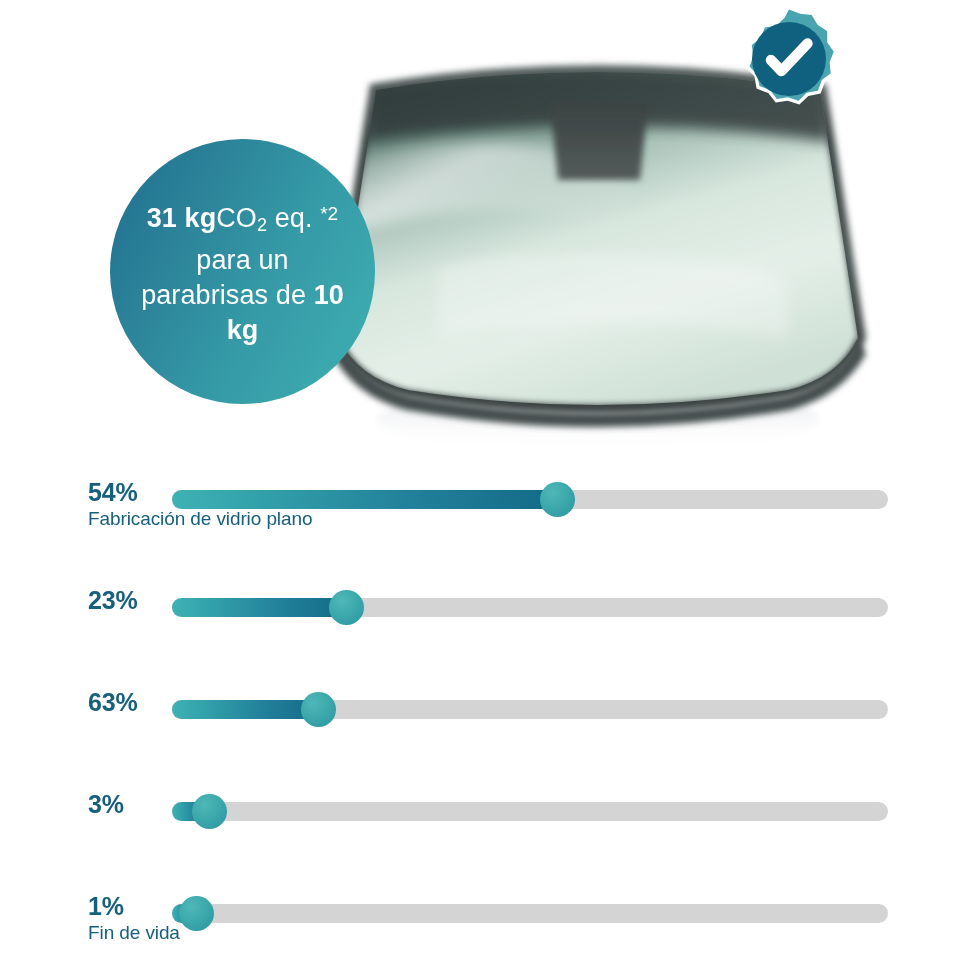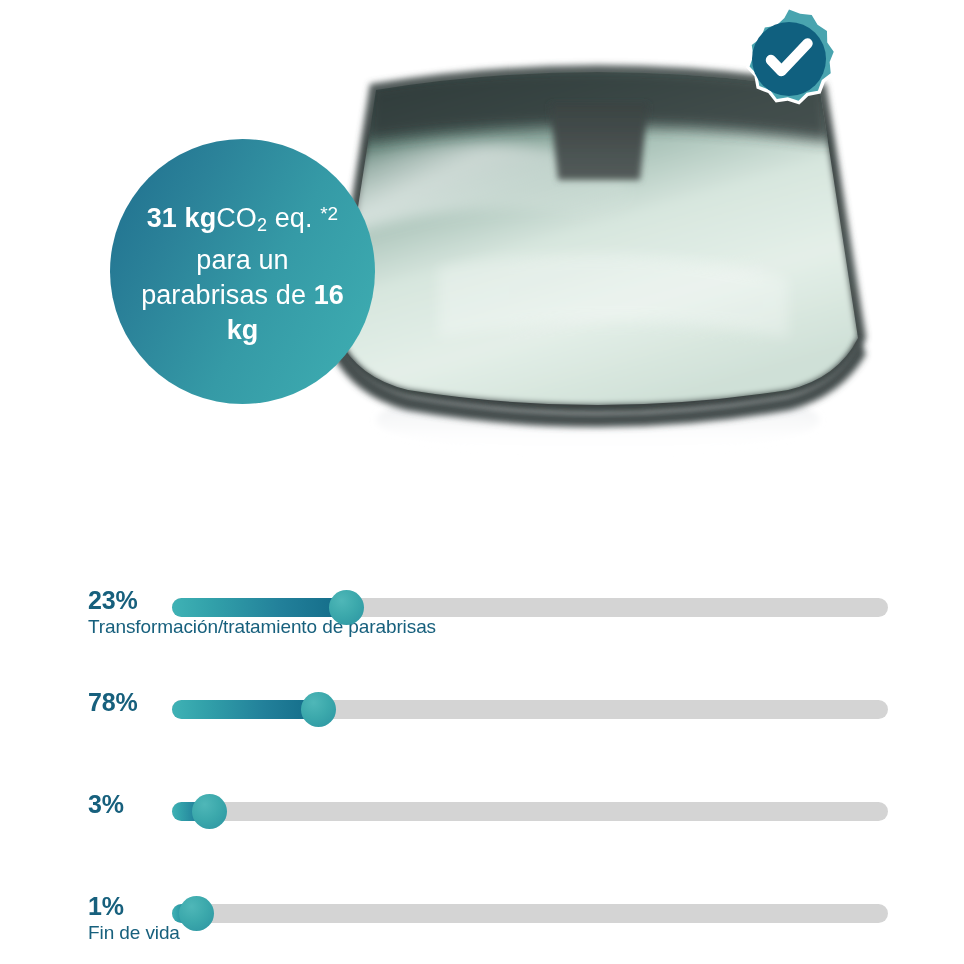--- a/index.html
+++ b/index.html
@@ -222,39 +222,46 @@
 
           <circle cx="0" cy="0" r="37" fill="#10607f"></circle>
 
           <path d="M-18,1 L-7.5,12 L18.5,-15.5" fill="none" stroke="#ffffff" stroke-width="10.5" stroke-linecap="round" stroke-linejoin="round"></path>
         </g>
       </svg>
     </div>
 
     <div class="circle">
       <div class="circle-text">
-        <b>31 kg</b><span>CO</span><sub>2</sub><span> eq.</span> <span class="sup">*2</span> <span>para un</span> <span>parabrisas de </span><b>16</b> <b>kg</b>
+        <b>31 kg</b><span>CO</span><sub>2</sub><span> eq.</span> <span class="sup">*2</span> <span>para un</span> <span>parabrisas de </span><b>10</b> <b>kg</b>
       </div>
     </div>
   </div>
 
   <div id="rows">
 
+    <div class="row" style="top:8px;">
+      <div class="pct">54%</div>
+      <div class="lbl">Fabricación de vidrio plano</div>
+      <div class="track">
+        <div class="fill" style="width: 386.99px;"></div>
+        <div class="knob" style="left: 367.74px;"></div>
+      </div>
+    </div>
 
     <div class="row" style="top:116px;">
       <div class="pct">23%</div>
-      <div class="lbl">Transformación/tratamiento de parabrisas</div>
       <div class="track">
         <div class="fill" style="width: 175.88px;"></div>
         <div class="knob" style="left: 156.63px;"></div>
       </div>
     </div>
 
     <div class="row" style="top:218px;">
-      <div class="pct">78%</div>
+      <div class="pct">63%</div>
       <div class="track">
         <div class="fill" style="width: 148.64px;"></div>
         <div class="knob" style="left: 129.39px;"></div>
       </div>
     </div>
 
     <div class="row" style="top:320px;">
       <div class="pct">3%</div>
       <div class="track">
         <div class="fill" style="width: 39.68px;"></div>

